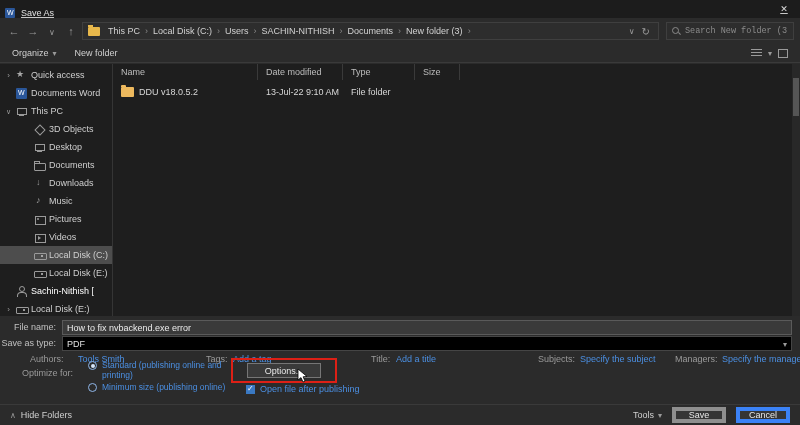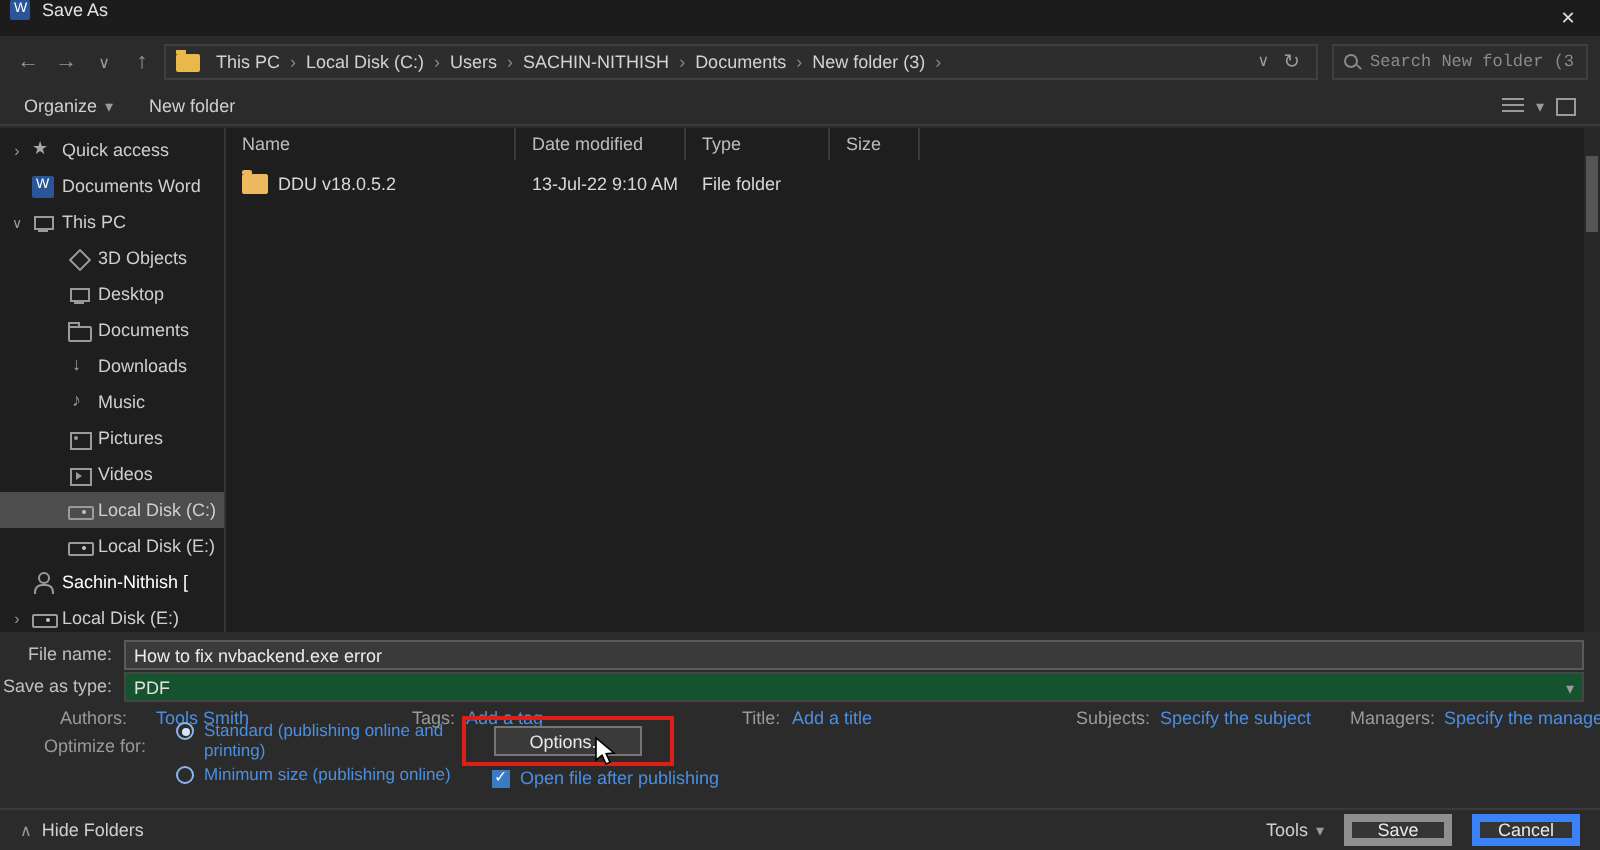--- a/index.html
+++ b/index.html
@@ -1,20 +1,20 @@
 <!DOCTYPE html>
 <html><head>
 <meta charset="utf-8">
 <style>
   * { margin:0; padding:0; box-sizing:border-box; }
   body { background:#111; font-family:"Liberation Sans", sans-serif; }
   .win { position:relative; width:800px; height:425px; background:#2b2b2b; color:#c8c8c8; font-size:9px; overflow:hidden; }
 
   
-  .titlebar { position:absolute; top:0; left:0; right:0; height:18px; background:#1c1c1c; display:flex; align-items:flex-start; }
+  .titlebar { position:absolute; top:0; left:0; right:0; height:18px; background:#1c1c1c; display:flex; align-items:flex-end;text-decoration:underline; }
   .app-icon { width:10px; height:10px; background:#2a5699; border-radius:1px; margin:0 6px 0 5px; position:relative; flex:none; }
   .app-icon::before { content:"W"; position:absolute; left:2px; top:1px; color:#fff; font-size:7px; }
   .title-text { color:#e2e2e2; font-size:9px; }
   .close-btn { margin-left:auto; width:32px; height:18px; display:flex; align-items:center; justify-content:center; color:#dcdcdc; }
   .close-btn::before { content:"✕"; font-size:9px; }
 
   
   .navbar { position:absolute; top:18px; left:0; right:0; height:26px; display:flex; align-items:center; padding:0 6px; gap:3px; }
   .nav-btn { width:16px; text-align:center; color:#9a9a9a; font-size:11px; flex:none; }
   .nav-back::before { content:"←"; } .nav-fwd::before { content:"→"; }
@@ -81,21 +81,21 @@
   .fcell { padding-left:8px; display:flex; align-items:center; gap:5px; }
   .folder-y { width:13px; height:10px; background:#edb95e; border-radius:1px; position:relative; flex:none; }
   .folder-y::before { content:""; position:absolute; top:-2px; left:0; width:5px; height:2px; background:#edb95e; border-radius:1px 1px 0 0; }
   .scrollbar { position:absolute; top:0; right:0; bottom:0; width:8px; background:#282828; }
   .sb-thumb { position:absolute; top:14px; left:1px; width:6px; height:38px; background:#555555; }
 
   
   .fields { position:absolute; top:316px; left:0; right:0; height:88px; background:#2b2b2b; }
   .flabel { position:absolute; width:56px; text-align:right; color:#c0c0c0; }
   .txt { position:absolute; left:62px; right:8px; height:15px; background:#3a3a3a; border:1px solid #5a5a5a; color:#ececec; font-size:9px; padding:0 4px; font-family:inherit; }
-  .ddbox { position:absolute; left:62px; right:8px; height:15px; background:#14532d; border:1px solid #454545; color:#e0e0e0; display:flex; align-items:center; padding:0 4px; }
+  .ddbox { position:absolute; left:62px; right:8px; height:15px; background:#000000; border:1px solid #454545; color:#e0e0e0; display:flex; align-items:center; padding:0 4px; }
   .ddbox .caret { margin-left:auto; }
   .mlabel { position:absolute; color:#9a9a9a; white-space:nowrap; }
   .mlink  { position:absolute; color:#4b8fe2; white-space:nowrap; }
   .radio { width:9px; height:9px; border:1px solid #8fb6e8; border-radius:50%; position:relative; flex:none; margin-top:1px; }
   .radio.sel::before { content:""; position:absolute; left:1.5px; top:1.5px; width:4px; height:4px; background:#d5e5fa; border-radius:50%; }
   .radio-row { position:absolute; display:flex; gap:5px; width:160px; }
   .radio-row .rtext { color:#4b8fe2; font-size:8.5px; line-height:10px; width:135px; }
   .options-btn { position:absolute; left:247px; top:47px; width:74px; height:15px; background:#3a3a3a; border:1px solid #767676; color:#e8e8e8; display:flex; align-items:center; justify-content:center; }
   .red-box { position:absolute; left:231px; top:42px; width:106px; height:25px; border:2px solid #dd2016; pointer-events:none; }
   .cursor { position:absolute; left:297px; top:52px; }

